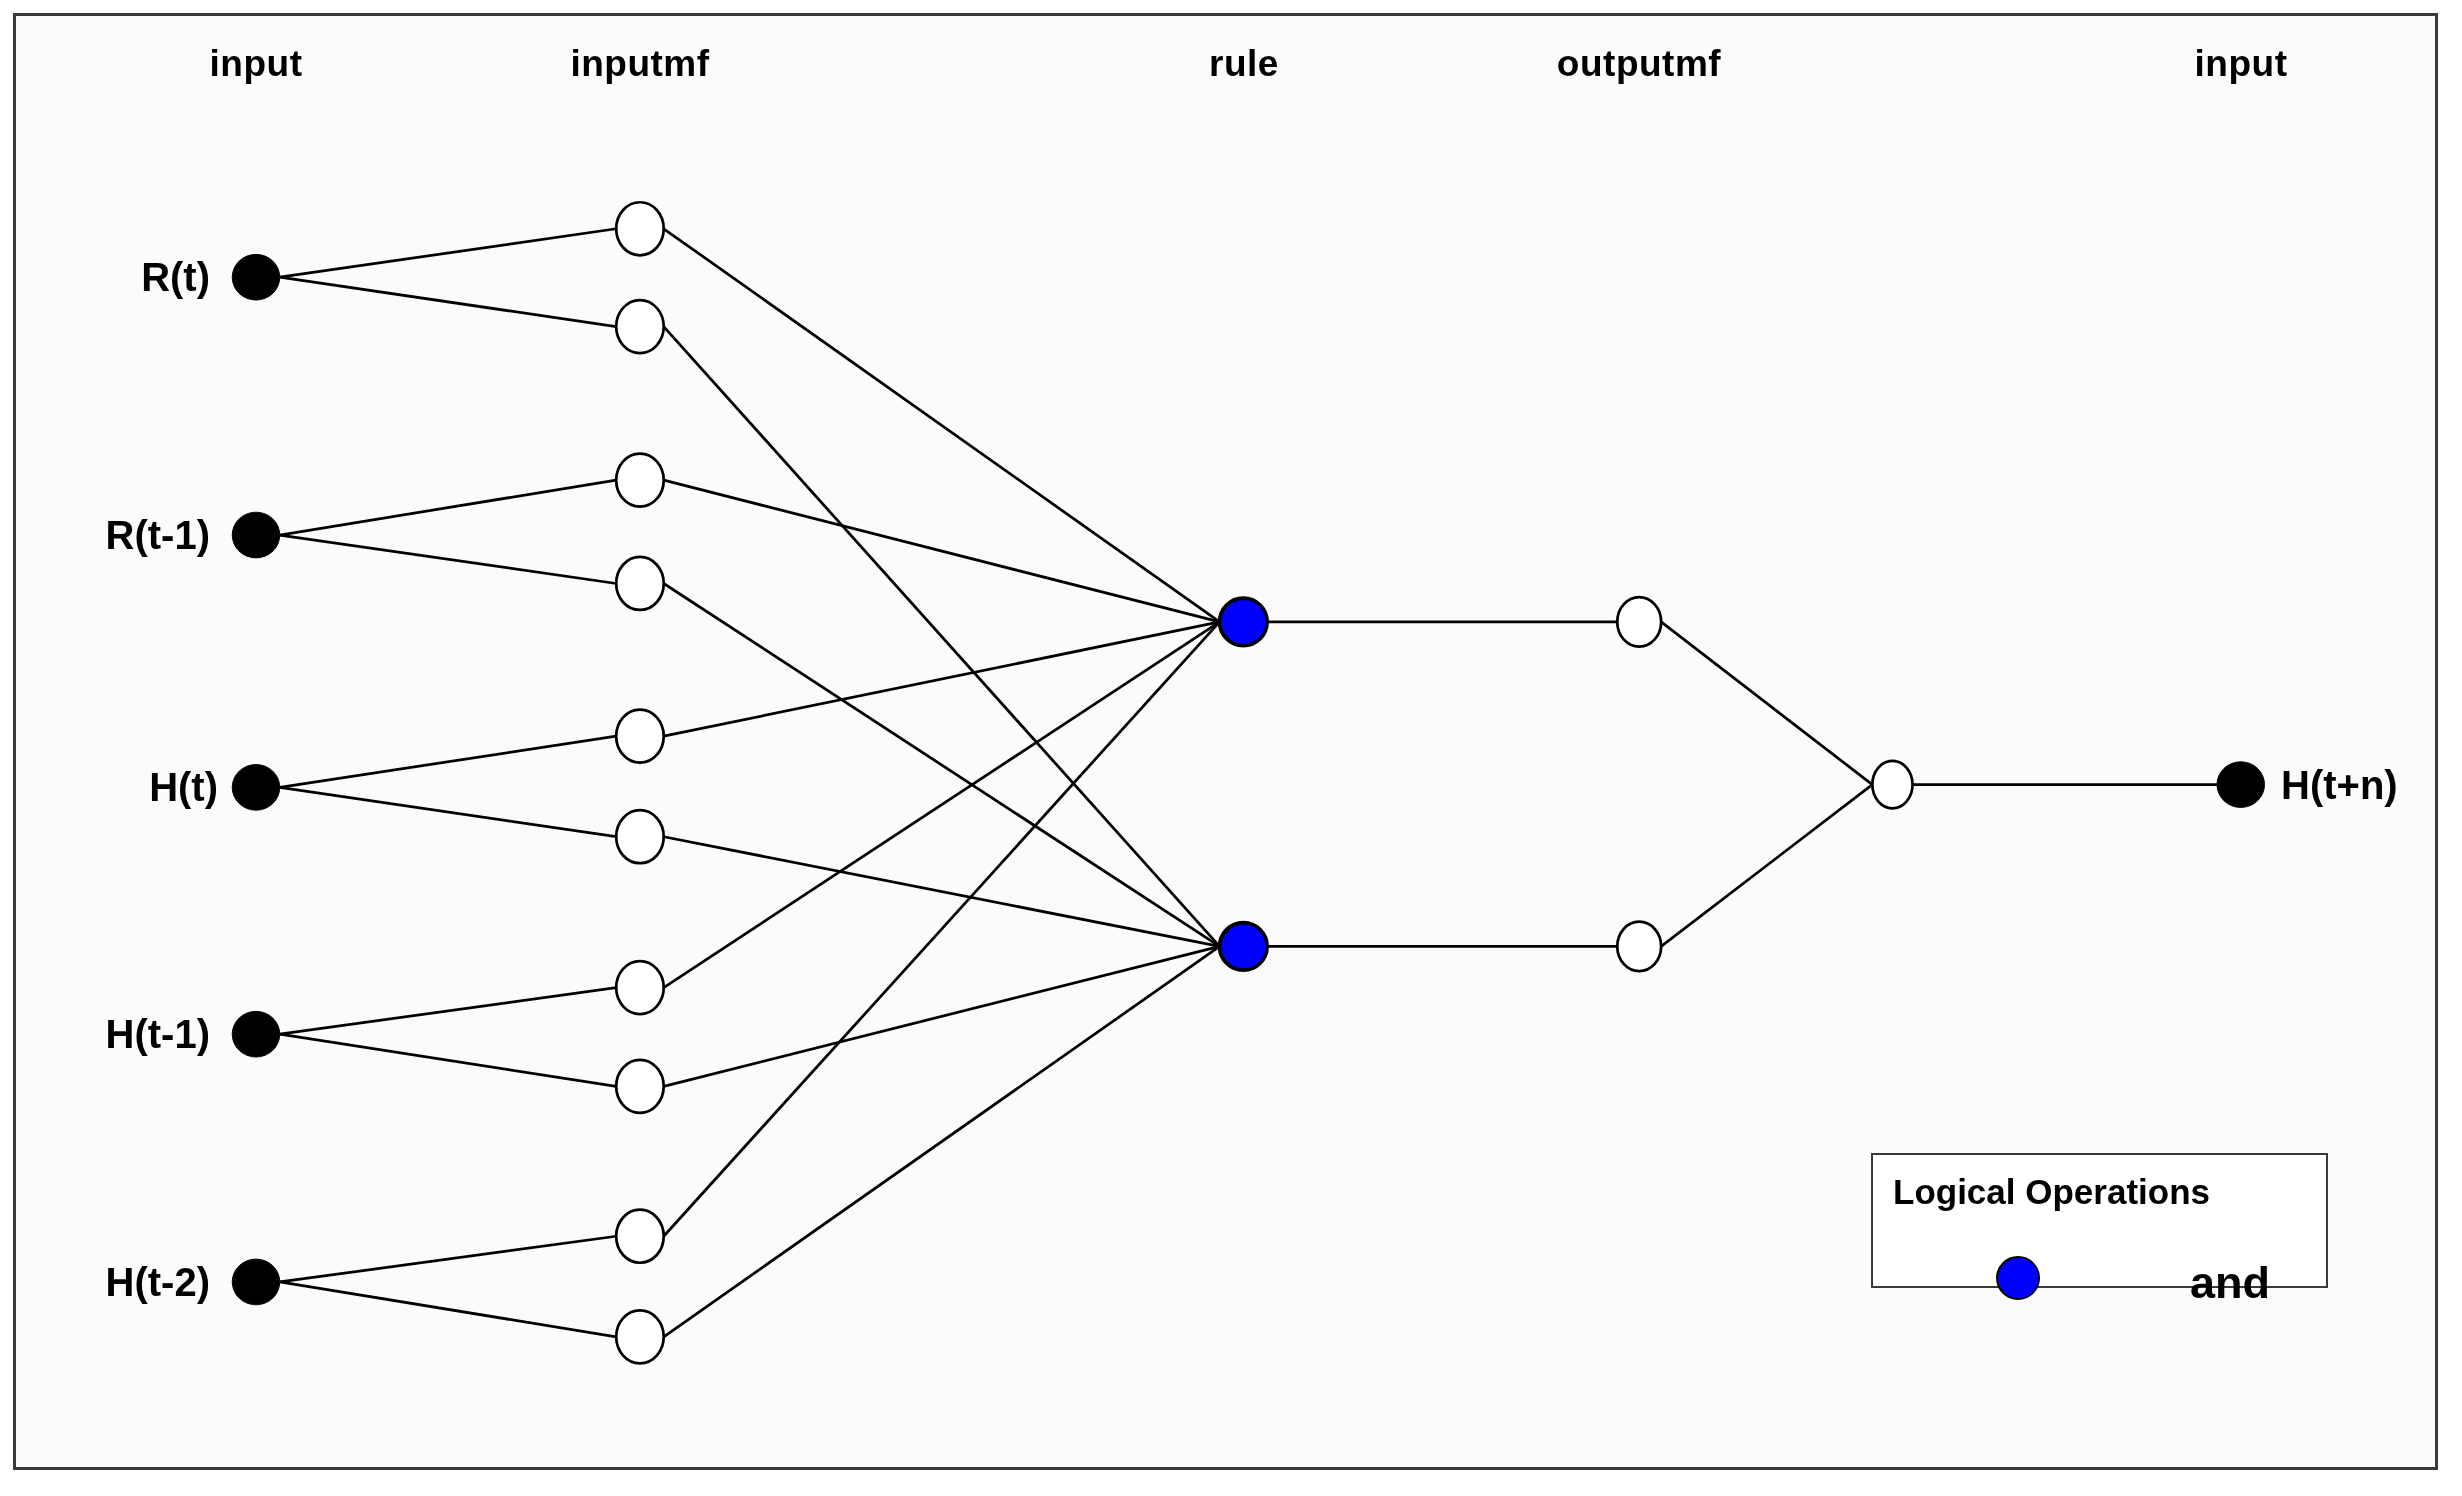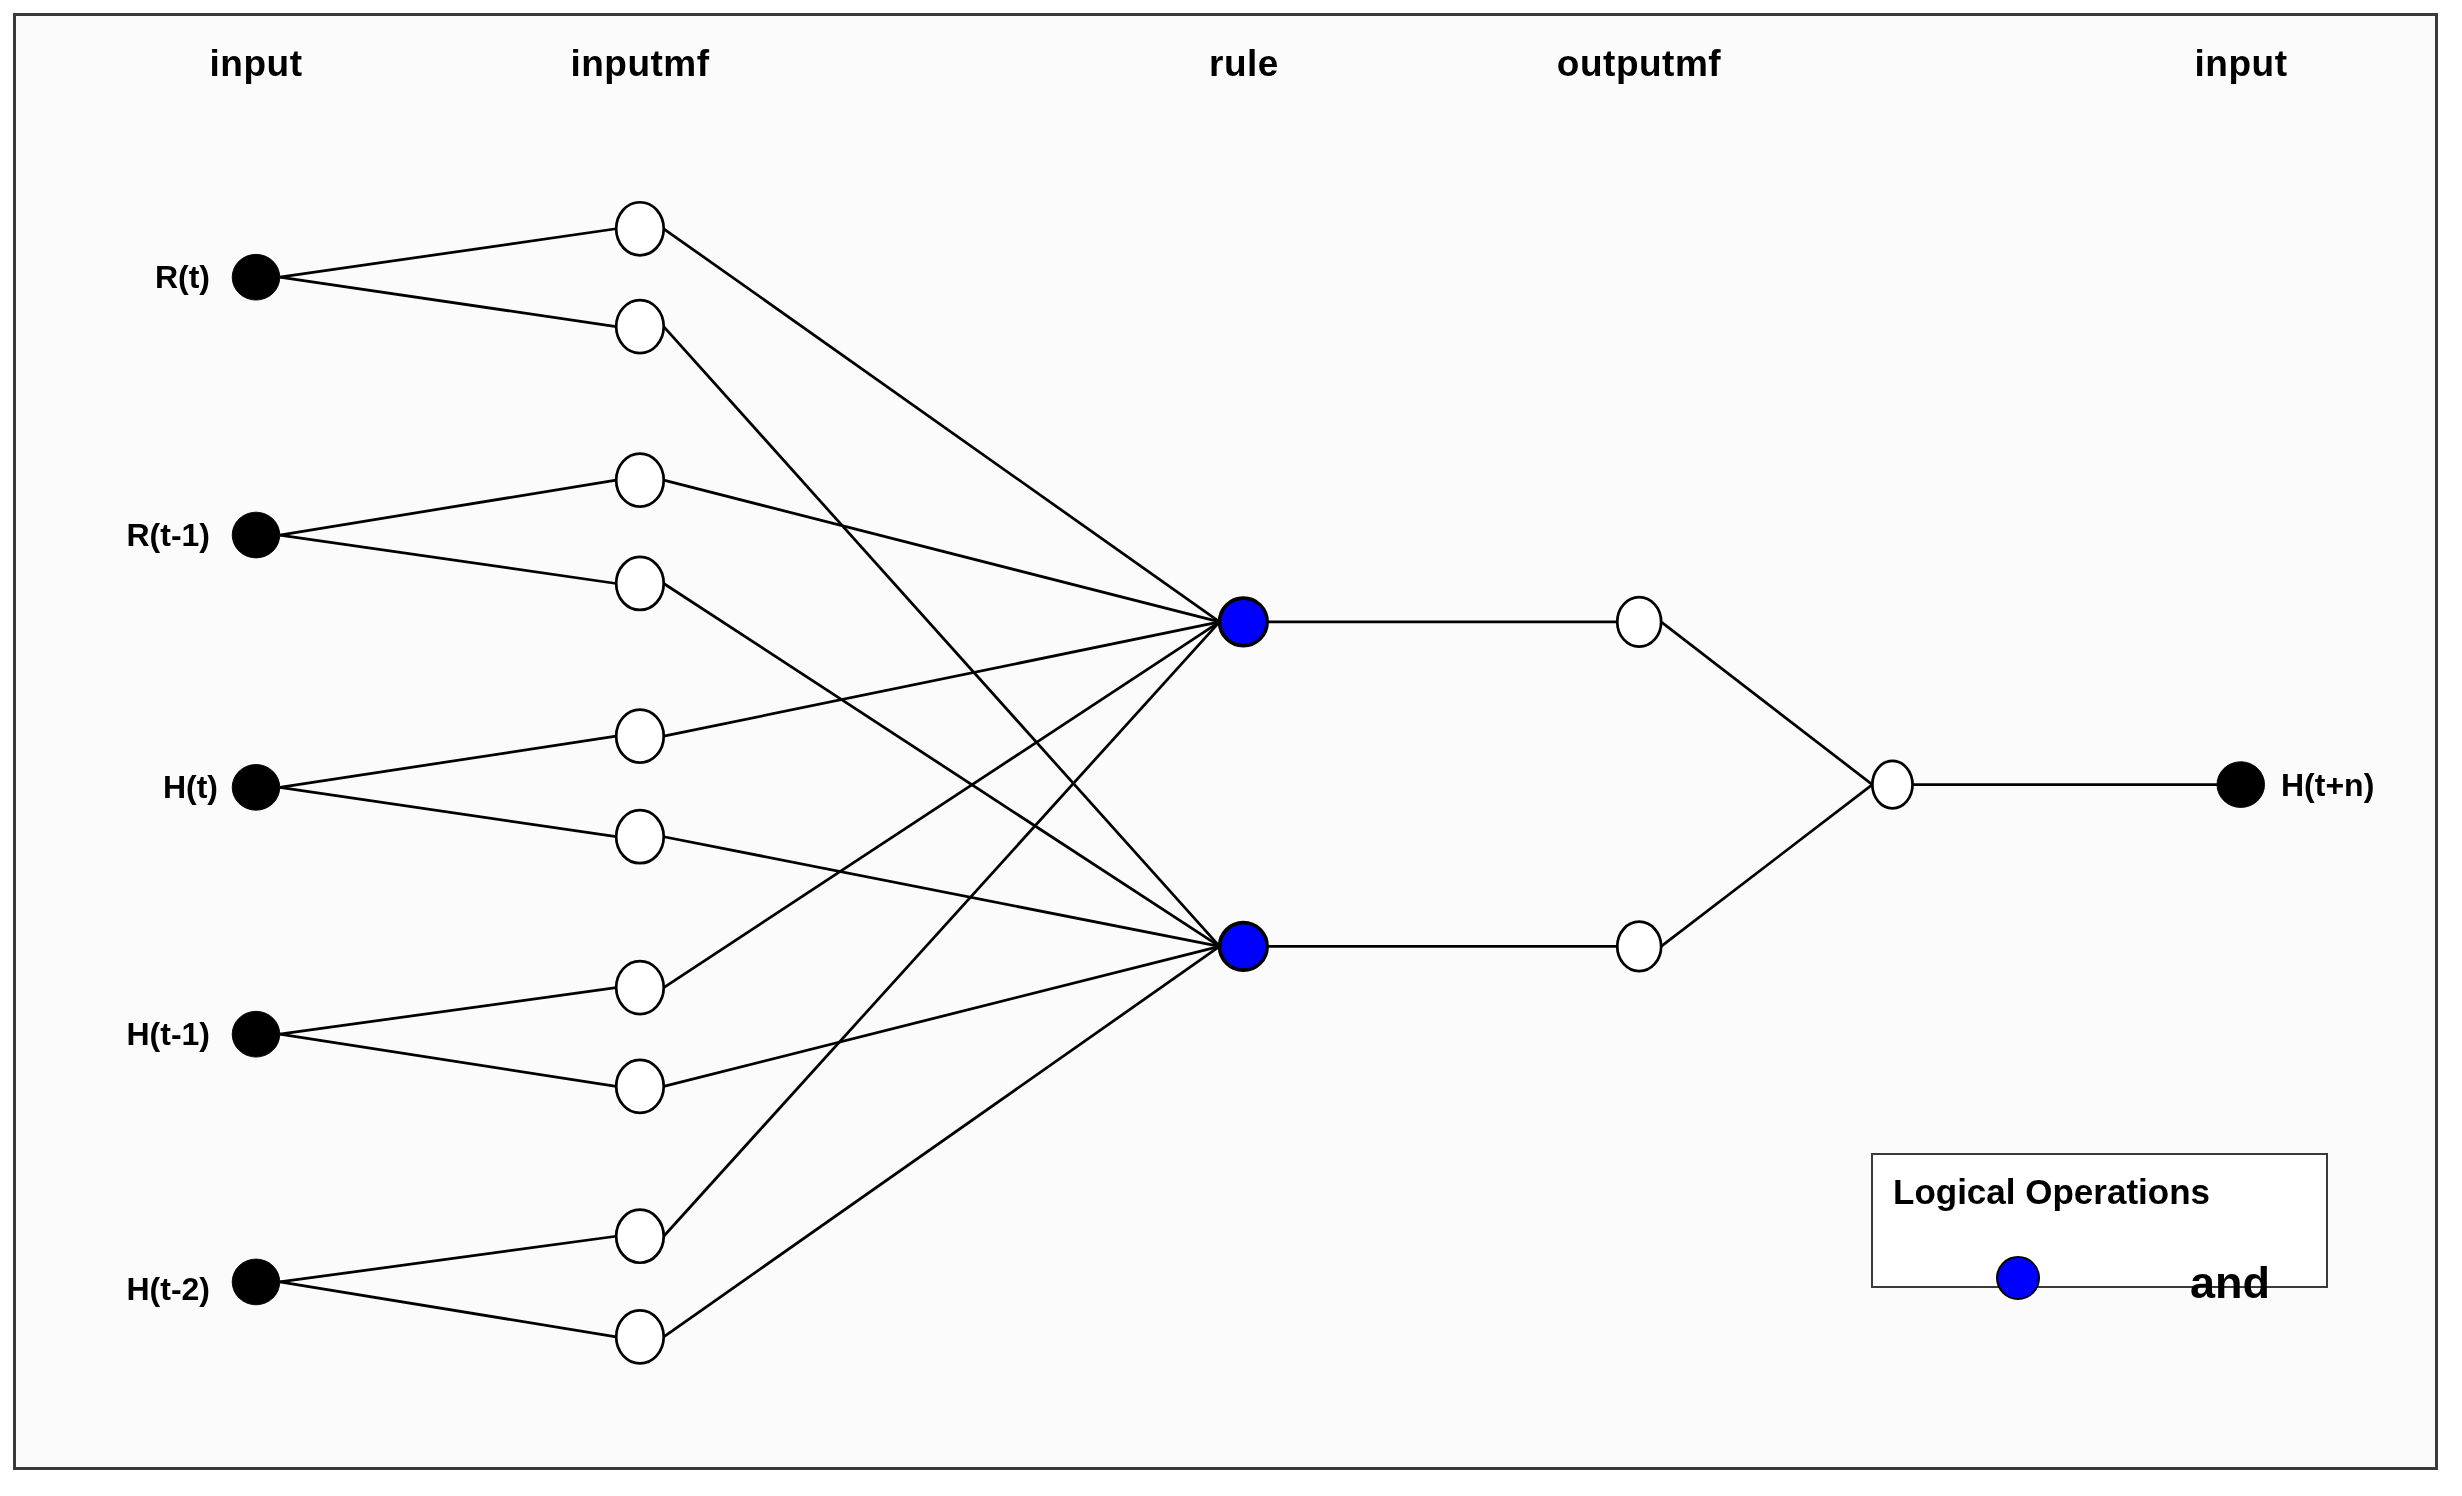--- a/index.html
+++ b/index.html
@@ -38,21 +38,21 @@
     position: absolute;
     font-size: 37px;
     font-weight: bold;
     color: #000000;
     transform: translateX(-50%);
     white-space: nowrap;
     letter-spacing: 0.5px;
   }
   .io-label {
     position: absolute;
-    font-size: 32px;
+    font-size: 40px;
     font-weight: bold;
     color: #000000;
     white-space: nowrap;
     transform: translateY(-50%);
   }
   .io-label.right-of {
     transform: translateY(-50%);
   }
   .io-label.left-of {
     transform: translate(-100%, -50%);
@@ -157,21 +157,21 @@
   <div class="col-header" id="hdr-0" style="left: 256px; top: 43px;">input</div>
   <div class="col-header" id="hdr-1" style="left: 640px; top: 43px;">inputmf</div>
   <div class="col-header" id="hdr-2" style="left: 1244px; top: 43px;">rule</div>
   <div class="col-header" id="hdr-3" style="left: 1639px; top: 43px;">outputmf</div>
   <div class="col-header" id="hdr-4" style="left: 2241px; top: 43px;">input</div>
 
   <div class="io-label left-of" id="inlbl-0" style="left: 210px; top: 277px;">R(t)</div>
   <div class="io-label left-of" id="inlbl-1" style="left: 210px; top: 535px;">R(t-1)</div>
   <div class="io-label left-of" id="inlbl-2" style="left: 210px; top: 787px; margin-left: 8px;">H(t)</div>
   <div class="io-label left-of" id="inlbl-3" style="left: 210px; top: 1034px;">H(t-1)</div>
-  <div class="io-label left-of" id="inlbl-4" style="left: 210px; top: 1282px; margin-top: 7px;">H(t-2)</div>
+  <div class="io-label left-of" id="inlbl-4" style="left: 210px; top: 1282px;">H(t-2)</div>
 
   <div class="io-label right-of" id="outlbl-0" style="left: 2281px; top: 785px; text-align: right;">H(t+n)</div>
 
   <div id="legend-box">
     <div id="legend-title">Logical Operations</div>
     <div id="legend-swatch"></div>
     <div id="legend-op-label">and</div>
   </div>
 
 </div>

